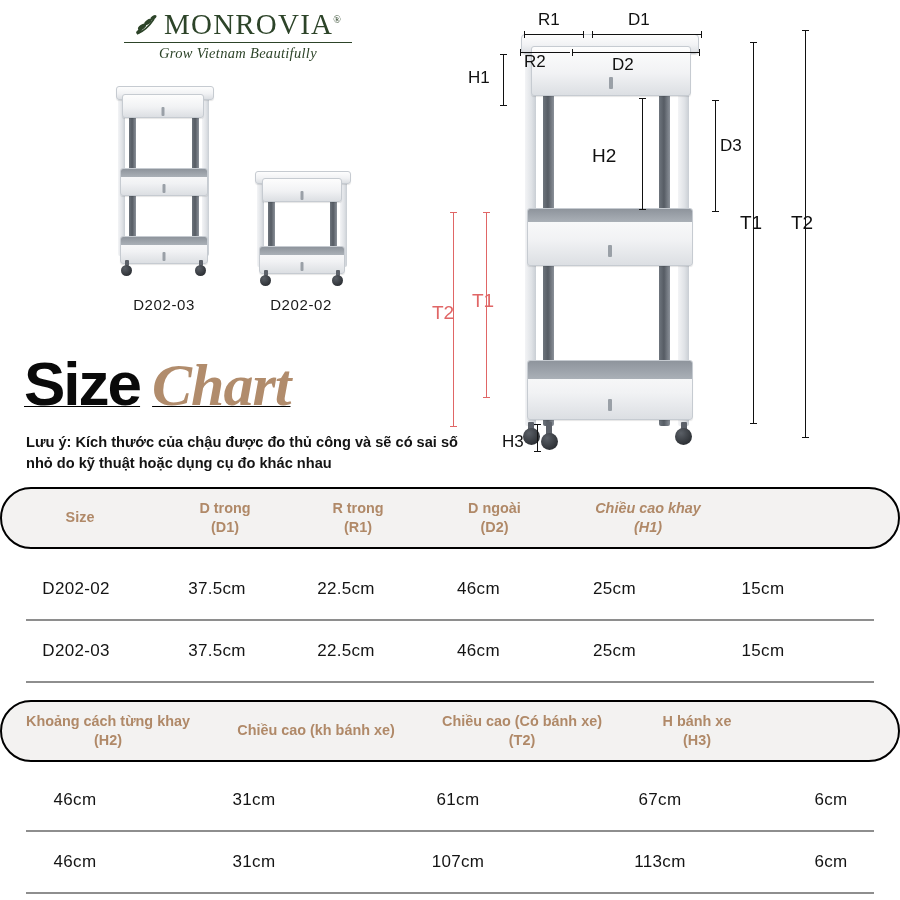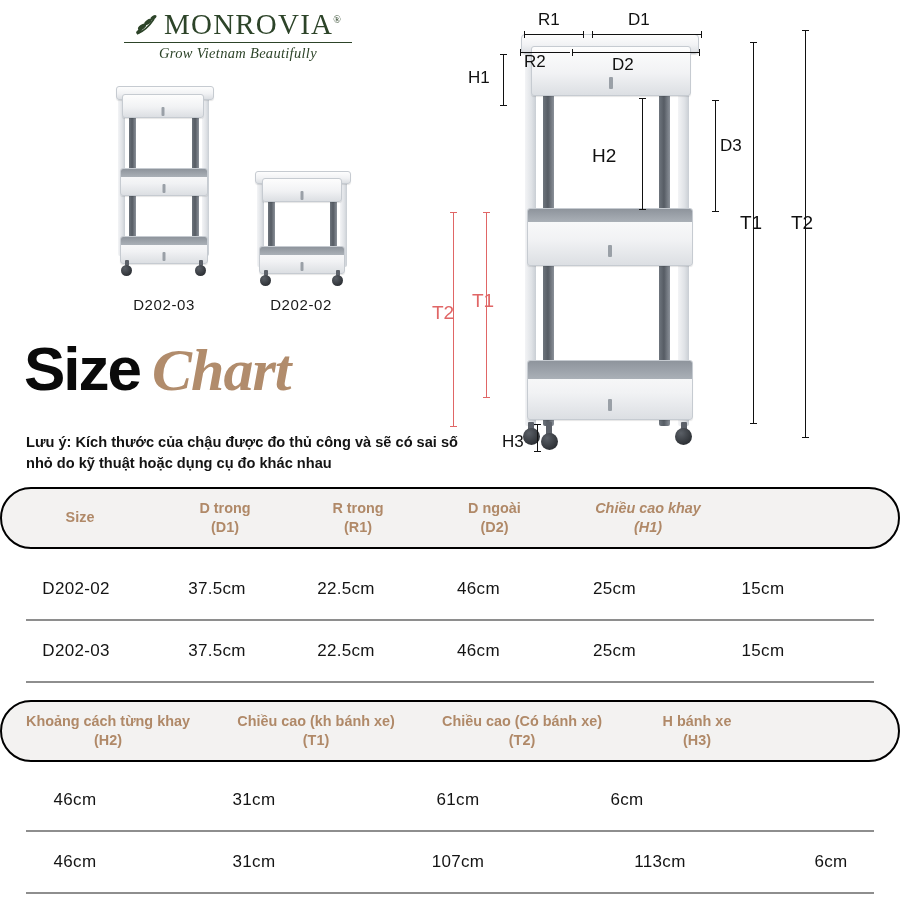--- a/index.html
+++ b/index.html
@@ -52,21 +52,21 @@
   .dim-label.red{color:#e06666;}
   .dim-label.big{font-size:19px;}
   .dline-v{position:absolute;width:1px;background:#111;}
   .dline-h{position:absolute;height:1px;background:#111;}
   .dline-v.red{background:#e06666;}
   .cap-h{position:absolute;height:7px;width:1px;background:#111;}
   .cap-h.red{background:#e06666;}
   .cap-v{position:absolute;width:7px;height:1px;background:#111;}
 
   
-  .title{position:absolute;left:24px;top:333px;white-space:nowrap;}
+  .title{position:absolute;left:24px;top:348px;white-space:nowrap;text-decoration:underline;}
   .title-a{
     font-size:62px;font-weight:bold;color:#0a0a0a;letter-spacing:-2px;
     font-family:"Liberation Sans",sans-serif;
   }
   .title-b{
     font-size:60px;color:#b18c6c;font-style:italic;font-weight:bold;
     font-family:"Liberation Serif","DejaVu Serif",serif;letter-spacing:-1px;margin-left:12px;
   }
   .note{
     position:absolute;left:26px;top:432px;width:440px;
@@ -301,36 +301,36 @@
   </div>
 
   <div class="tbl" style="top:700px;">
     <div class="hdr">
       <div class="cell" style="width:208px;">
         <div>Khoảng cách từng khay</div>
         <div>(H2)</div>
       </div>
       <div class="cell" style="width:200px;">
         <div>Chiều cao (kh bánh xe)</div>
-        <div>(T1)</div>
       </div>
       <div class="cell" style="width:204px;">
         <div>Chiều cao (Có bánh xe)</div>
         <div>(T2)</div>
       </div>
       <div class="cell" style="width:138px;">
         <div>H bánh xe</div>
         <div>(H3)</div>
       </div>
     </div>
 
     <div class="row" style="margin-top:8px;">
       <div class="cell" style="width:150px;">46cm</div>
       <div class="cell" style="width:208px;">31cm</div>
       <div class="cell" style="width:200px;">61cm</div>
+      <div class="cell" style="width:204px;">67cm</div>
       <div class="cell" style="width:138px;">6cm</div>
     </div>
 
     <div class="sep"></div>
 
     <div class="row">
       <div class="cell" style="width:150px;">46cm</div>
       <div class="cell" style="width:208px;">31cm</div>
       <div class="cell" style="width:200px;">107cm</div>
       <div class="cell" style="width:204px;">113cm</div>

